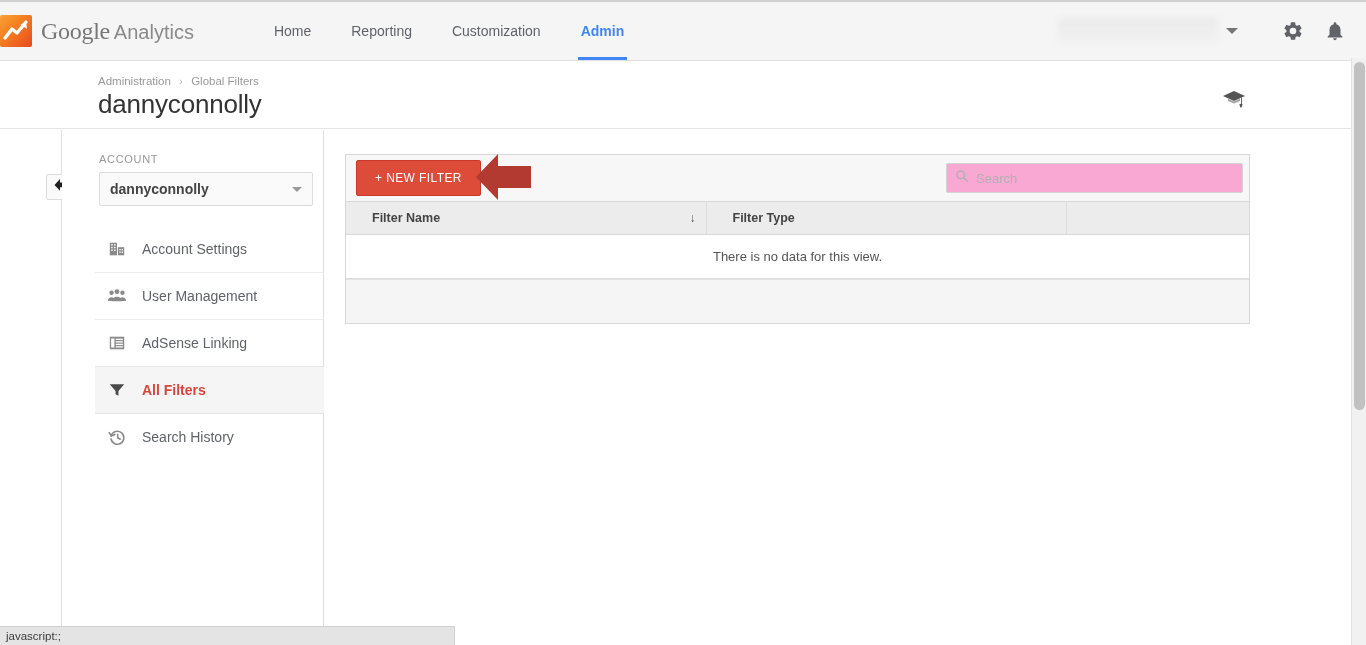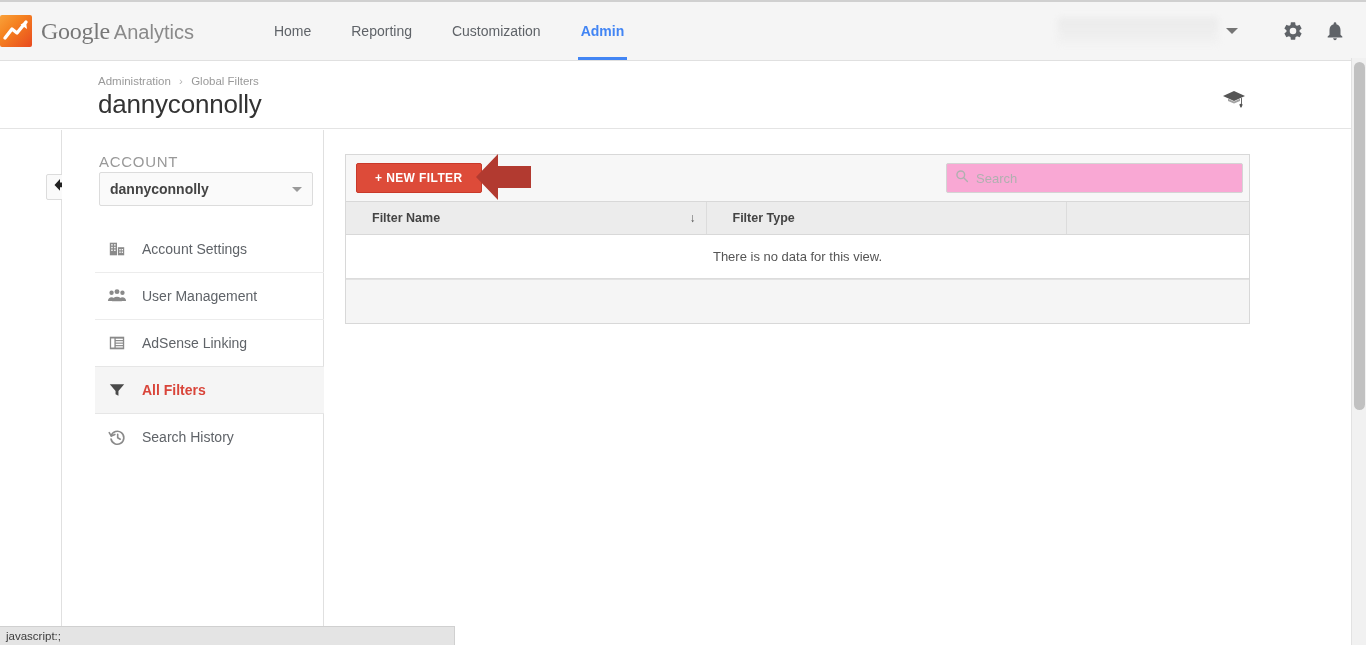--- a/index.html
+++ b/index.html
@@ -166,21 +166,21 @@
     position: absolute;
     left: 62px; top: 130px;
     width: 262px;
     height: 497px;
     background: #fff;
     border-right: 1px solid #e0e0e0;
   }
   .acct-label {
     position: absolute;
     left: 37px; top: 23px;
-    font-size: 15px;
+    font-size: 11px;
     color: #999;
     letter-spacing: 0.7px;
   }
   .acct-select {
     position: absolute;
     left: 37px; top: 42px;
     width: 214px; height: 34px;
     background: #fafafa;
     border: 1px solid #dcdcdc;
     border-radius: 2px;
@@ -264,25 +264,25 @@
     border-bottom: 1px solid #d8d8d8;
     display: flex;
     align-items: center;
     padding: 0 6px 0 10px;
     position: relative;
   }
   .new-filter-btn {
     background: #dd4b39;
     color: #fff;
     font-size: 12px;
-    font-weight: bold;
+    font-weight: normal;
     letter-spacing: 0.4px;
     border: 1px solid #c9392a;
     border-radius: 2px;
-    height: 30px;
+    height: 36px;
     padding: 0 18px;
     display: flex;
     align-items: center;
     cursor: pointer;
     white-space: nowrap;
   }
   .search-wrap {
     margin-left: auto;
     width: 297px; height: 30px;
     background: #f9a8d4;

